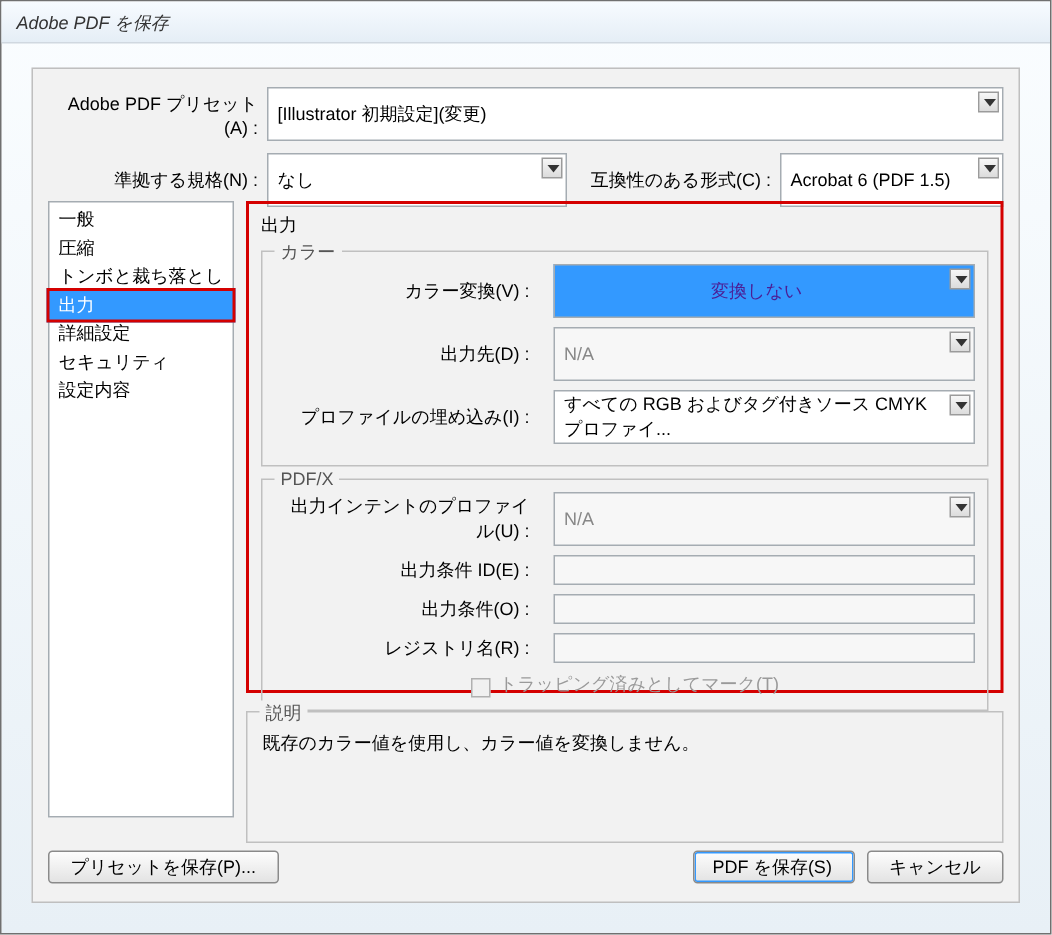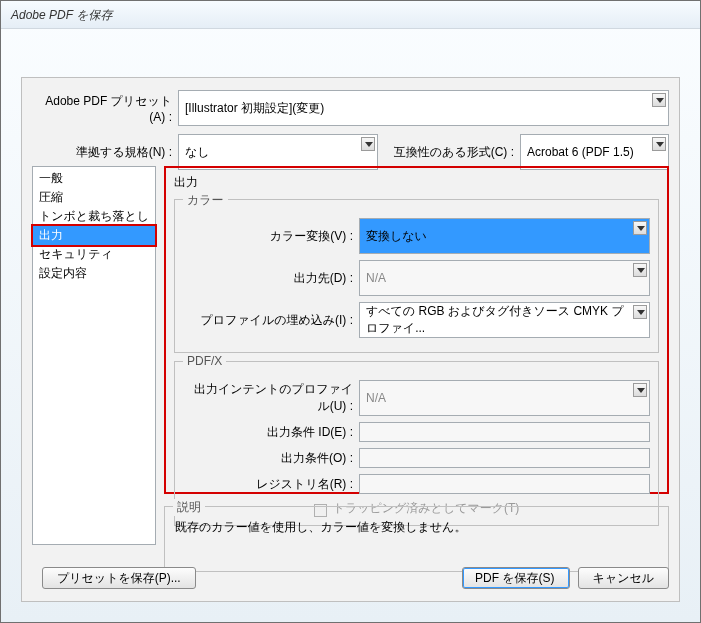--- a/index.html
+++ b/index.html
@@ -1,44 +1,44 @@
 <!DOCTYPE html>
 <html><head>
 <meta charset="utf-8">
 <style>
   * { box-sizing: border-box; font-family: "MS UI Gothic", "Meiryo", sans-serif; font-size: 12px; }
   body { margin: 0; background: #fff; }
   .window { width: 701px; height: 623px; border: 1px solid #707070; background: linear-gradient(#fafdff,#e8f0f6); position: relative; }
   .titlebar { height: 28px; padding: 6px 10px 0 10px; color: #333; background: linear-gradient(#f7fbff,#e5eef6); border-bottom: 1px solid #d0d8e0; font-style: italic; }
-  .inner { position: absolute; left: 20px; top: 44px; right: 20px; bottom: 20px; background: #f2f2f2; border: 1px solid #bfbfbf; margin-top: 32px; }
+  .inner { position: absolute; left: 20px; top: 44px; right: 20px; bottom: 20px; background: #f2f2f2; border: 1px solid #bfbfbf; }
   .row { display: flex; align-items: center; margin: 8px 10px; gap: 6px; }
   .label { text-align: right; }
   .select { flex: 1; height: 36px; border: 1px solid #a5acb2; background: #fff; position: relative; display: flex; align-items: center; padding: 0 16px 0 6px; }
   .select.disabled { color: #888; background: #f7f7f7; }
   .select .arrow { position: absolute; right: 2px; top: 2px; width: 14px; height: 14px; background: linear-gradient(#f7f7f7,#dcdcdc); border: 1px solid #9b9b9b; }
   .select .arrow::after { content:""; position:absolute; left:3px; top:4px; border-left:4px solid transparent; border-right:4px solid transparent; border-top:5px solid #333; }
-  .select.sel { background:#3399ff; color:#000000; }
+  .select.sel { background:#3399ff; color:#4c1d95;justify-content:center; }
   .input { flex:1; height:20px; border:1px solid #a5acb2; background:#fff; padding:0 4px; }
   .input.disabled { background:#f7f7f7; color:#888; }
   .body { display:flex; position:absolute; left:10px; right:10px; top:88px; bottom:56px; gap:8px; }
   .sidebar { width:124px; background:#fff; border:1px solid #a5acb2; padding:2px 0; }
   .sidebar .item { padding:1px 6px; cursor:default; white-space:nowrap; overflow:hidden; }
   .sidebar .item.selected { background:#3399ff; color:#fff; border:2px solid #d40000; margin:-2px; padding:1px 6px; }
   .main { flex:1; position:relative; }
   .redbox { border:2px solid #d40000; position:absolute; left:0; top:0; right:0; height:328px; padding:4px 8px 8px 8px; }
   .panel-title { margin:2px 0 6px 0; }
-  .group { border:1px solid #c0c0c0; position:relative; margin-top:8px; padding:12px 8px 8px 8px; }
+  .group { border:1px solid #c0c0c0; position:relative; margin-top:8px; padding:2px 8px 8px 8px; }
   .group .legend { position:absolute; top:-8px; left:8px; background:#f2f2f2; padding:0 4px; color:#555; }
-  .frow { display:flex; align-items:center; margin:6px 0; gap:6px; }
+  .frow { display:flex; align-items:center; margin:6px 0; gap:16px; }
   .frow .lbl { width:170px; text-align:right; }
   .chkrow { display:flex; align-items:flex-end; justify-content:center; color:#9a9a9a; margin-top:6px; }
   .chkbox { width:13px; height:13px; border:1px solid #b0b0b0; background:#f0f0f0; margin-right:6px; }
-  .descgroup { border:1px solid #c0c0c0; position:absolute; left:0; right:0; top:340px; height:66px; padding:12px 10px 8px 10px; }
+  .descgroup { border:1px solid #c0c0c0; position:absolute; left:0; right:0; top:340px; height:88px; padding:12px 10px 8px 10px; }
   .descgroup .legend { position:absolute; top:-8px; left:8px; background:#f2f2f2; padding:0 4px; color:#555; }
-  .buttons { position:absolute; left:20px; right:10px; bottom:12px; display:flex; align-items:flex-start; }
+  .buttons { position:absolute; left:10px; right:10px; bottom:12px; display:flex; align-items:flex-start; }
   .btn { height:22px; border:1px solid #8a8a8a; background:linear-gradient(#fdfdfd,#e3e3e3); padding:0 14px; display:flex; align-items:center; border-radius:3px; cursor:default; }
   .btn.default { box-shadow:0 0 0 1px #3399ff inset;padding-left:12px; }
   .spacer { flex:1; }
 </style>
 </head>
 <body>
 
 <div class="window">
   <div class="titlebar">
     <span>Adobe PDF を保存</span>
@@ -66,20 +66,21 @@
         <span class="arrow"></span>
       </div>
     </div>
 
     <div class="body">
       <div class="sidebar" id="sidebar">
           <div class="item">一般</div>
           <div class="item">圧縮</div>
           <div class="item">トンボと裁ち落とし</div>
           <div class="item selected">出力</div>
+          <div class="item">詳細設定</div>
           <div class="item">セキュリティ</div>
           <div class="item">設定内容</div>
         </div>
 
       <div class="main">
         <div class="redbox">
           <div class="panel-title">出力</div>
 
           <div class="group">
             <span class="legend">カラー</span>

